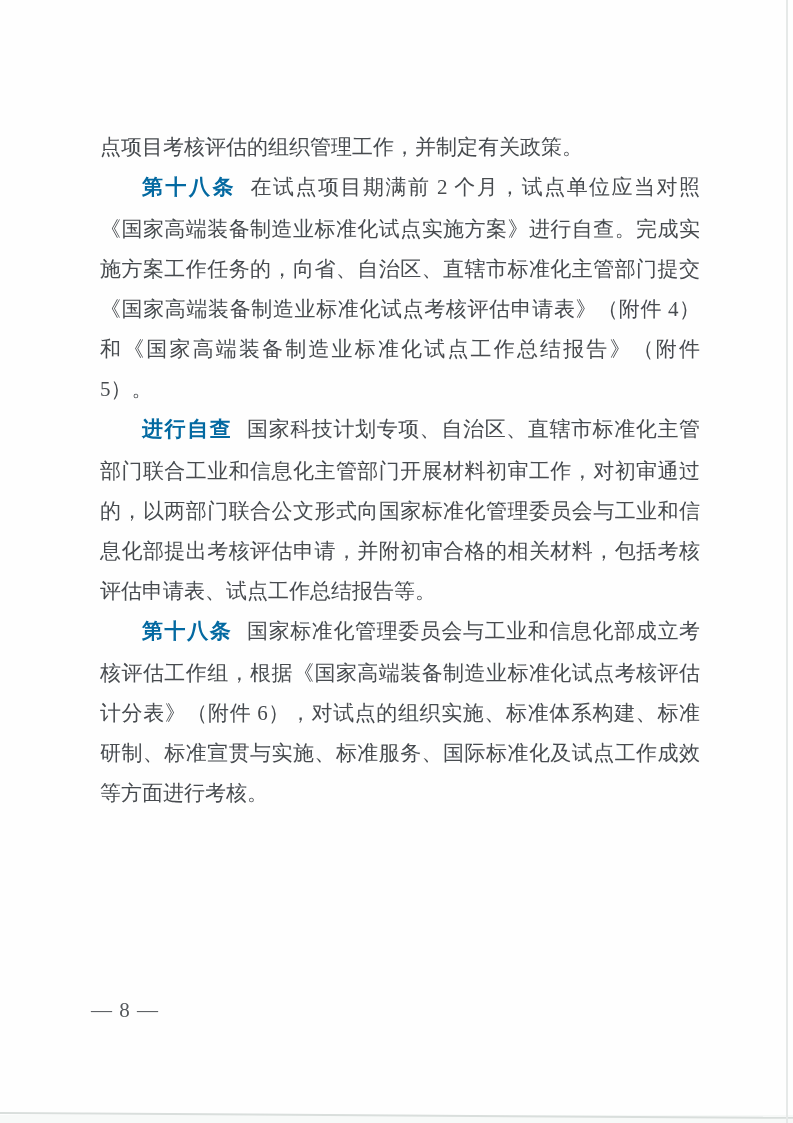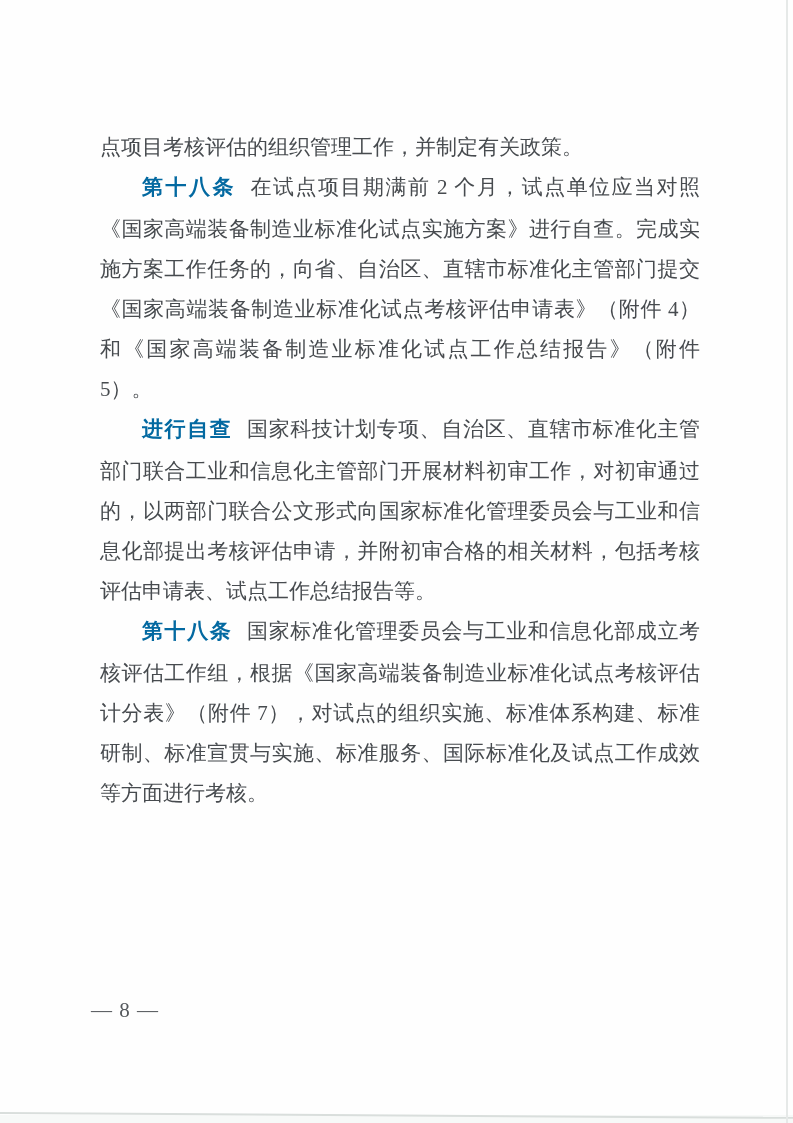--- a/index.html
+++ b/index.html
@@ -86,21 +86,21 @@
 <div class="page">
 
   <div class="page-body">
 
     <p class="para"><span>点项目考核评估的组织管理工作，并制定有关政策。</span></p>
 
     <p class="para indent"><span class="art-heading">第十八条</span><span>在试点项目期满前 2 个月，试点单位应当对照《国家高端装备制造业标准化试点实施方案》进行自查。完成实施方案工作任务的，向省、自治区、直辖市标准化主管部门提交《国家高端装备制造业标准化试点考核评估申请表》（附件 4）和《国家高端装备制造业标准化试点工作总结报告》（附件 5）。</span></p>
 
     <p class="para indent"><span class="art-heading">进行自查</span><span>国家科技计划专项、自治区、直辖市标准化主管部门联合工业和信息化主管部门开展材料初审工作，对初审通过的，以两部门联合公文形式向国家标准化管理委员会与工业和信息化部提出考核评估申请，并附初审合格的相关材料，包括考核评估申请表、试点工作总结报告等。</span></p>
 
-    <p class="para indent"><span class="art-heading">第十八条</span><span>国家标准化管理委员会与工业和信息化部成立考核评估工作组，根据《国家高端装备制造业标准化试点考核评估计分表》（附件 7），对试点的组织实施、标准体系构建、标准研制、标准宣贯与实施、标准服务、国际标准化及试点工作成效等方面进行考核。</span></p>
+    <p class="para indent"><span class="art-heading">第十八条</span><span>国家标准化管理委员会与工业和信息化部成立考核评估工作组，根据《国家高端装备制造业标准化试点考核评估计分表》（附件 6），对试点的组织实施、标准体系构建、标准研制、标准宣贯与实施、标准服务、国际标准化及试点工作成效等方面进行考核。</span></p>
 
 
   </div>
 
   <div class="page-number">— 8 —</div>
 
   <div class="scan-edge-bottom-band"></div>
   <div class="scan-edge-bottom"></div>
   <div class="scan-edge-right"></div>
 

